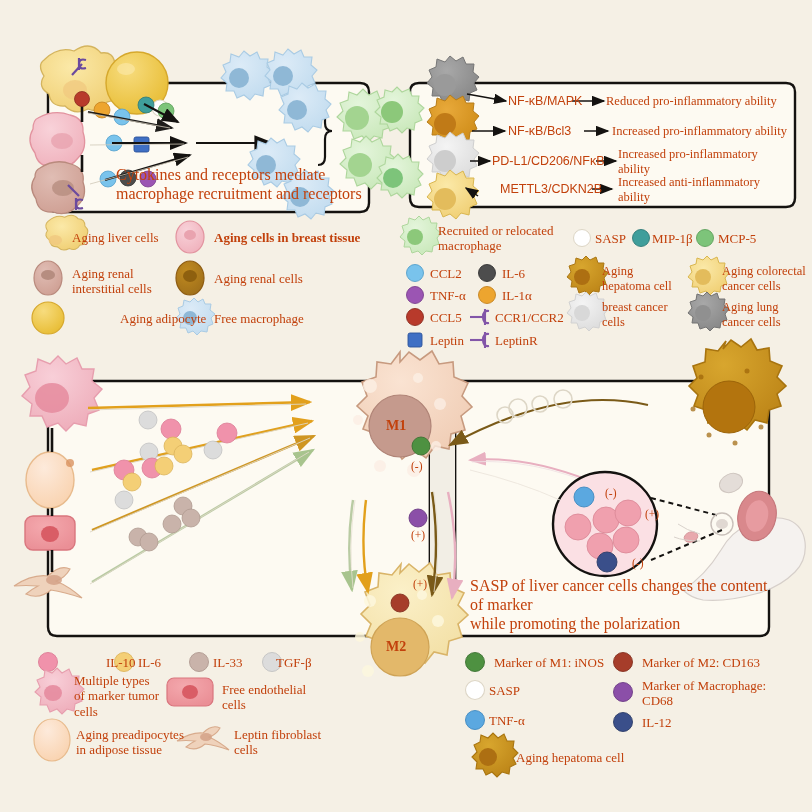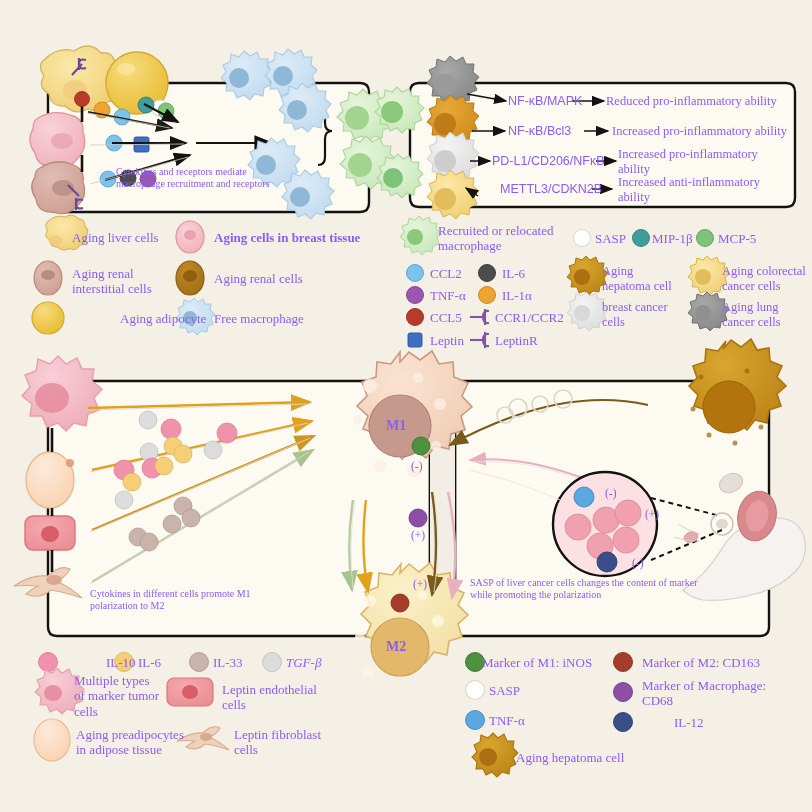--- a/index.html
+++ b/index.html
@@ -5,24 +5,24 @@
   html,body{margin:0;padding:0;}
   body{
     width:812px;height:812px;
     background:#f5f0e5;
     font-family:"Liberation Serif", serif;
     overflow:hidden;
     position:relative;
   }
   #stage{position:absolute;left:0;top:0;width:812px;height:812px;}
   svg.layer{position:absolute;left:0;top:0;width:812px;height:812px;overflow:visible;}
-  .txt{position:absolute;color:#8b5cf6;line-height:1.18;}
+  .txt{position:absolute;color:#c2410c;line-height:1.18;}
   .serif{font-family:"Liberation Serif", serif;}
   .sans{font-family:"Liberation Sans", sans-serif;}
-  .panel-label{font-size:10px;}
+  .panel-label{font-size:16px;}
   .legend-label{font-size:13px;}
   .legend-label-sm{font-size:12.5px;}
   .pathway{font-size:12.5px;}
   .nucleus-label{font-size:14px;font-weight:bold;}
   .sign{font-size:11.5px;}
 </style>
 </head>
 <body>
 
 <div id="stage">
@@ -564,57 +564,53 @@
   <div class="txt serif nucleus-label" style="left:386px;top:418px;">M1</div>
   <div class="txt serif nucleus-label" style="left:386px;top:639px;">M2</div>
   <div class="txt serif sign" style="left:411px;top:460px;">(-)</div>
   <div class="txt serif sign" style="left:411px;top:529px;">(+)</div>
   <div class="txt serif sign" style="left:413px;top:578px;">(+)</div>
 
   <div class="txt serif sign" style="left:605px;top:487px;">(-)</div>
   <div class="txt serif sign" style="left:645px;top:508px;">(+)</div>
   <div class="txt serif sign" style="left:632px;top:557px;">(-)</div>
 
-  <div class="txt serif panel-label" style="left:90px;top:588px;width:270px;">
-    <div>Cytokines in different cells promote M1</div>
-    <div>polarization to M2</div>
-  </div>
 
   <div class="txt serif panel-label" style="left:470px;top:577px;width:300px;">
     <div>SASP of liver cancer cells changes the content of marker</div>
     <div>while promoting the polarization</div>
   </div>
 
   <div class="txt serif legend-label" style="left:62px;top:655px;margin-left:44px;">IL-10</div>
   <div class="txt serif legend-label" style="left:138px;top:655px;">IL-6</div>
   <div class="txt serif legend-label" style="left:213px;top:655px;">IL-33</div>
-  <div class="txt serif legend-label" style="left:286px;top:655px;font-style:italic;">TGF-β</div>
+  <div class="txt serif legend-label" style="left:276px;top:655px;">TGF-β</div>
 
   <div class="txt serif legend-label" style="left:74px;top:673px;width:120px;">
     <div>Multiple types</div>
     <div>of marker tumor</div>
     <div>cells</div>
   </div>
   <div class="txt serif legend-label" style="left:222px;top:682px;width:130px;">
-    <div>Leptin endothelial</div>
+    <div>Free endothelial</div>
     <div>cells</div>
   </div>
   <div class="txt serif legend-label" style="left:76px;top:727px;width:160px;">
     <div>Aging preadipocytes</div>
     <div>in adipose tissue</div>
   </div>
   <div class="txt serif legend-label" style="left:234px;top:727px;width:120px;">
     <div>Leptin fibroblast</div>
     <div>cells</div>
   </div>
 
-  <div class="txt serif legend-label" style="left:482px;top:655px;">Marker of M1: iNOS</div>
+  <div class="txt serif legend-label" style="left:494px;top:655px;">Marker of M1: iNOS</div>
   <div class="txt serif legend-label" style="left:642px;top:655px;">Marker of M2: CD163</div>
   <div class="txt serif legend-label" style="left:489px;top:683px;">SASP</div>
   <div class="txt serif legend-label" style="left:642px;top:678px;width:160px;">
     <div>Marker of Macrophage:</div>
     <div>CD68</div>
   </div>
   <div class="txt serif legend-label" style="left:489px;top:713px;">TNF-α</div>
-  <div class="txt serif legend-label" style="left:642px;top:715px;margin-left:32px;">IL-12</div>
+  <div class="txt serif legend-label" style="left:642px;top:715px;">IL-12</div>
   <div class="txt serif legend-label" style="left:516px;top:750px;">Aging hepatoma cell</div>
 
 </div>
 
 </body></html>

